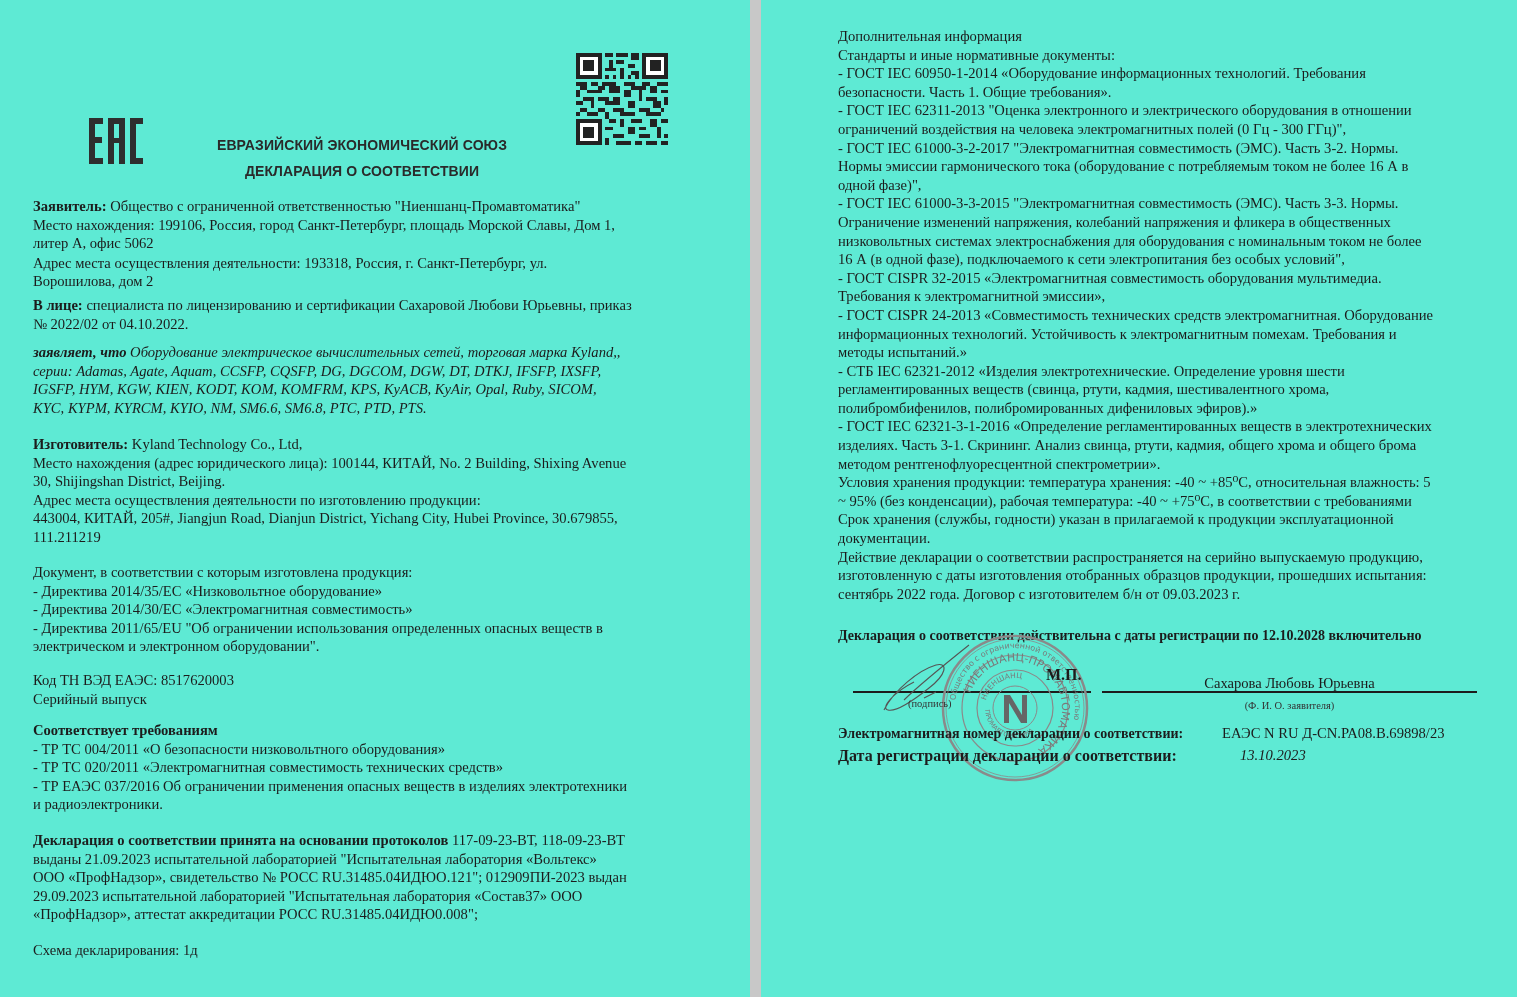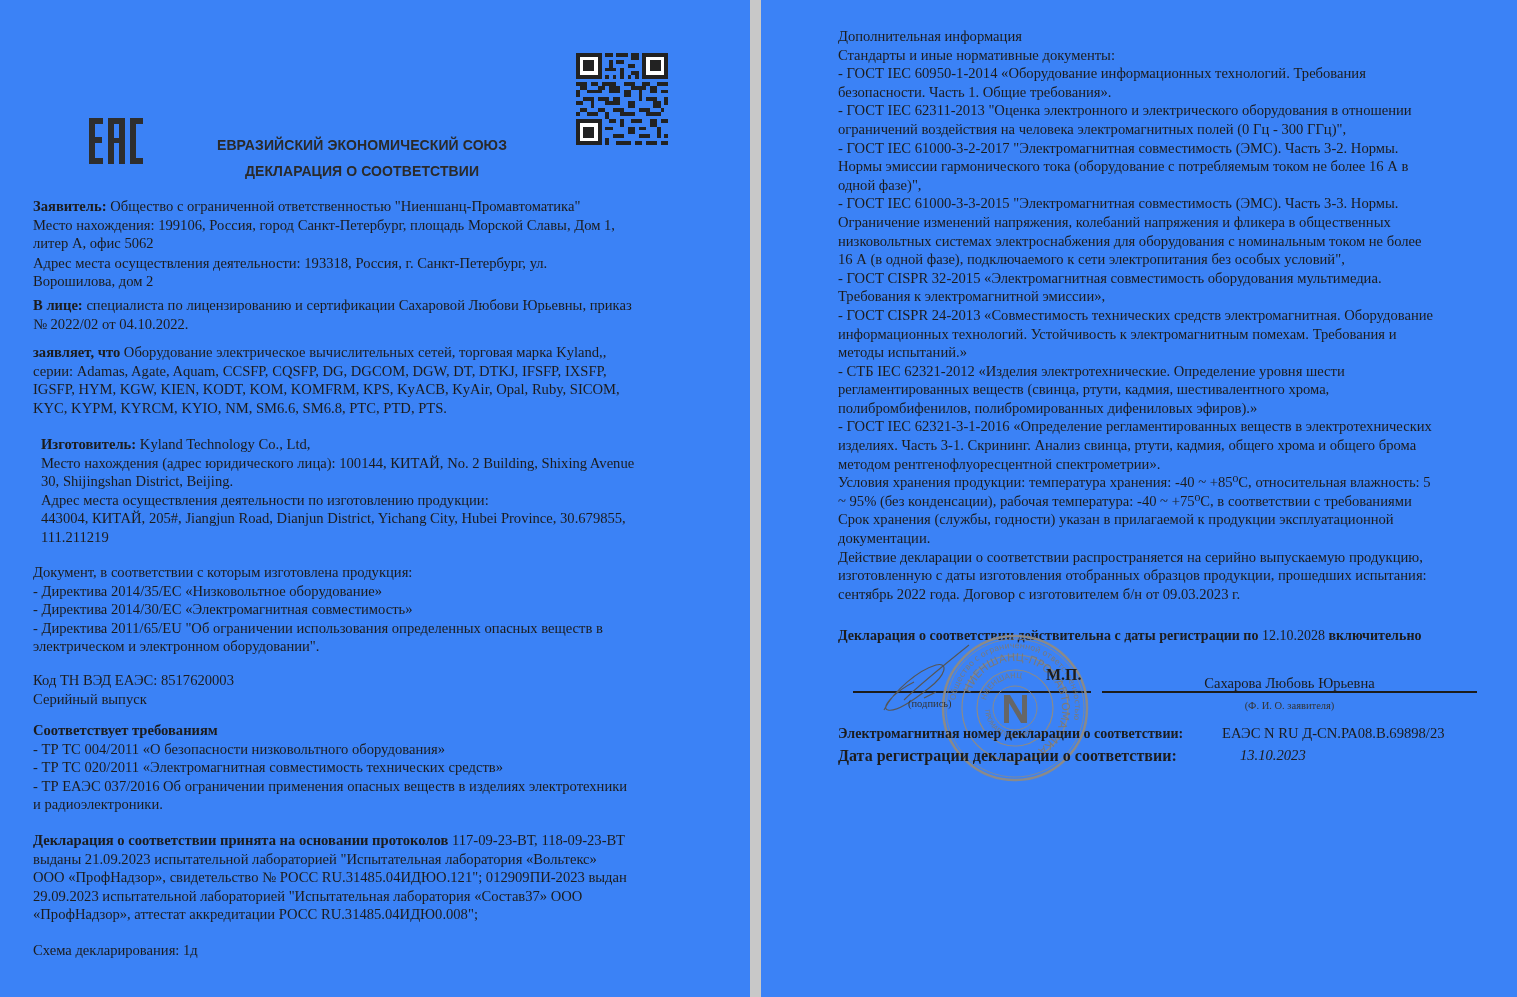--- a/index.html
+++ b/index.html
@@ -1,19 +1,19 @@
 <!DOCTYPE html>
 <html><head>
 <meta charset="utf-8">
 <style>
   * { box-sizing: border-box; margin: 0; padding: 0; }
   html, body { width: 1517px; height: 997px; overflow: hidden; background: #ffffff; }
   body { position: relative; font-family: "Liberation Serif", "DejaVu Serif", serif; color: #1c1c1c; }
 
-  .page { position: absolute; top: 0; height: 997px; background: #3b82f6; }
+  .page { position: absolute; top: 0; height: 997px; background: #5eead4; }
   .page-left { left: 0; width: 750px; }
   .page-right { left: 761px; width: 756px; }
   .divider { position: absolute; left: 750px; top: 0; width: 11px; height: 997px; background: #c8c8c8; }
 
   .text { font-size: 14.6px; line-height: 18.6px; text-align: justify; }
   .b { font-weight: bold; }
   .line { display: block; }
 
   
   .eac-logo { position: absolute; left: 87px; top: 116px; width: 58px; height: 50px; }
@@ -147,28 +147,28 @@
     <span class="line">литер А, офис 5062</span>
     <span class="line" style="margin-top:1px;">Адрес места осуществления деятельности: 193318, Россия, г. Санкт-Петербург, ул.</span>
     <span class="line">Ворошилова, дом 2</span>
   </div>
 
   <div class="blk text" style="top:296px;">
     <span class="line"><span class="b">В лице:</span><span> специалиста по лицензированию и сертификации Сахаровой Любови Юрьевны, приказ</span></span>
     <span class="line">№ 2022/02 от 04.10.2022.</span>
   </div>
 
-  <div class="blk text" style="top:343px;">
+  <div class="blk text" style="top:343px;font-style:italic;">
     <span class="line"><span class="b">заявляет, что</span><span>  Оборудование электрическое вычислительных сетей, торговая марка Kyland,,</span></span>
     <span class="line">серии: Adamas, Agate, Aquam, CCSFP, CQSFP, DG, DGCOM, DGW, DT, DTKJ, IFSFP, IXSFP,</span>
     <span class="line">IGSFP, HYM, KGW, KIEN, KODT, KOM, KOMFRM, KPS, KyACB, KyAir, Opal, Ruby, SICOM,</span>
     <span class="line">KYC, KYPM, KYRCM, KYIO, NM, SM6.6, SM6.8, PTC, PTD, PTS.</span>
   </div>
 
-  <div class="blk text" style="top:435px;margin-left:8px;">
+  <div class="blk text" style="top:435px;">
     <span class="line"><span class="b">Изготовитель:</span><span>  Kyland Technology Co., Ltd,</span></span>
     <span class="line">Место нахождения (адрес юридического лица): 100144, КИТАЙ, No. 2 Building, Shixing Avenue</span>
     <span class="line">30, Shijingshan District, Beijing.</span>
     <span class="line">Адрес места осуществления деятельности по изготовлению продукции:</span>
     <span class="line">443004, КИТАЙ, 205#, Jiangjun Road, Dianjun District, Yichang City, Hubei Province, 30.679855,</span>
     <span class="line">111.211219</span>
   </div>
 
   <div class="blk text" style="top:563px;">
     <span class="line">Документ, в соответствии с которым изготовлена продукция:</span>
@@ -234,21 +234,21 @@
   <span class="line">Условия хранения продукции: температура хранения: -40 ~ +85⁰С, относительная влажность: 5</span>
   <span class="line">~ 95% (без конденсации), рабочая температура: -40 ~ +75⁰С, в соответствии с требованиями</span>
   <span class="line">Срок хранения (службы, годности) указан в прилагаемой к продукции эксплуатационной</span>
   <span class="line">документации.</span>
   <span class="line">Действие декларации о соответствии распространяется на серийно выпускаемую продукцию,</span>
   <span class="line">изготовленную с даты изготовления отобранных образцов продукции, прошедших испытания:</span>
   <span class="line">сентябрь 2022 года. Договор с изготовителем б/н от 09.03.2023 г.</span>
 </div>
 
 <div class="rblk text b" style="top:627px; font-size:14px;">
-  <span>Декларация о соответствии действительна с даты регистрации по</span><span style="font-weight:normal;"> 12.10.2028</span><span> включительно</span>
+  <span>Декларация о соответствии действительна с даты регистрации по</span><span style="font-weight:bold;"> 12.10.2028</span><span> включительно</span>
 </div>
 
 <div class="sig-line" style="left:853px; top:691px; width:238px;"></div>
 <div class="sig-line" style="left:1102px; top:691px; width:375px;"></div>
 
 <svg class="signature" viewBox="0 0 100 80">
   <g fill="none" stroke="#555" stroke-width="1.1">
     <path d="M10 70 C 20 50, 45 30, 62 25 C 75 22, 72 35, 55 48 C 40 60, 22 72, 14 70 C 6 68, 20 52, 40 42"></path>
     <path d="M30 60 C 45 45, 70 25, 95 5"></path>
     <path d="M50 58 L 62 52"></path>

